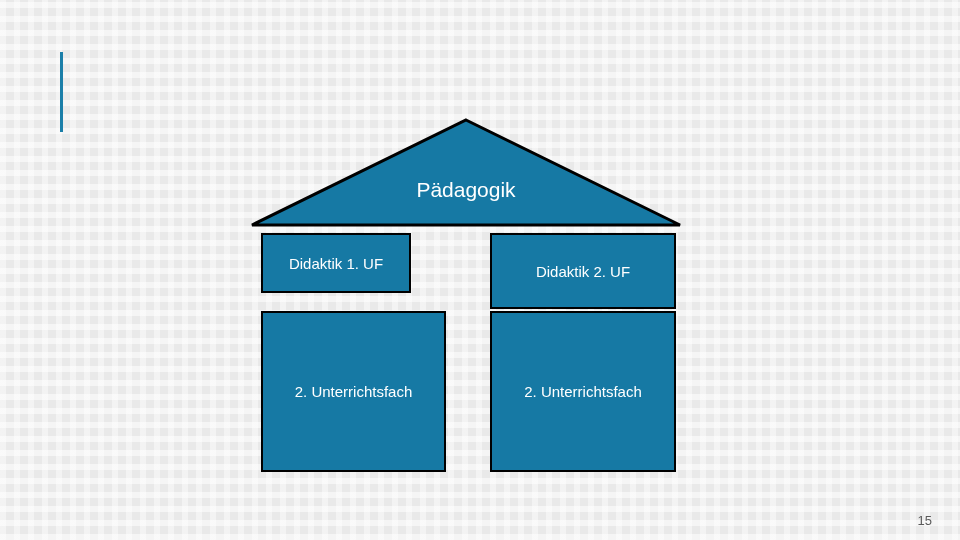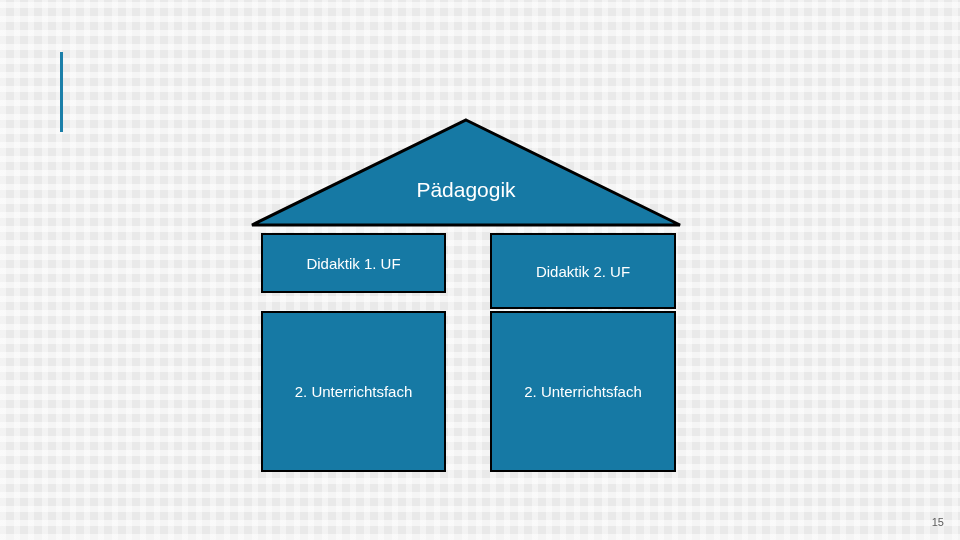--- a/index.html
+++ b/index.html
@@ -71,31 +71,31 @@
     background: #1679a4;
     border: 2px solid #000000;
     box-sizing: border-box;
     display: flex;
     align-items: center;
     justify-content: center;
     color: #ffffff;
     font-size: 15px;
     text-align: center;
   }
-  .box-d1 { left: 261px; top: 233px; width: 185px; height: 60px; }
+  .box-d1 { left: 261px; top: 233px; width: 150px; height: 60px; }
   .box-d2 { left: 490px; top: 233px; width: 186px; height: 76px; }
   .box-u1 { left: 261px; top: 311px; width: 185px; height: 161px; }
   .box-u2 { left: 490px; top: 311px; width: 186px; height: 161px; }
 
   
   .page-number {
     position: absolute;
-    right: 16px;
+    right: 28px;
     bottom: 12px;
-    font-size: 11px;
+    font-size: 13px;
     color: #5a5a5a;
   }
 </style>
 </head>
 <body>
 
 <div class="slide">
 
   <div class="title-accent"></div>
 

